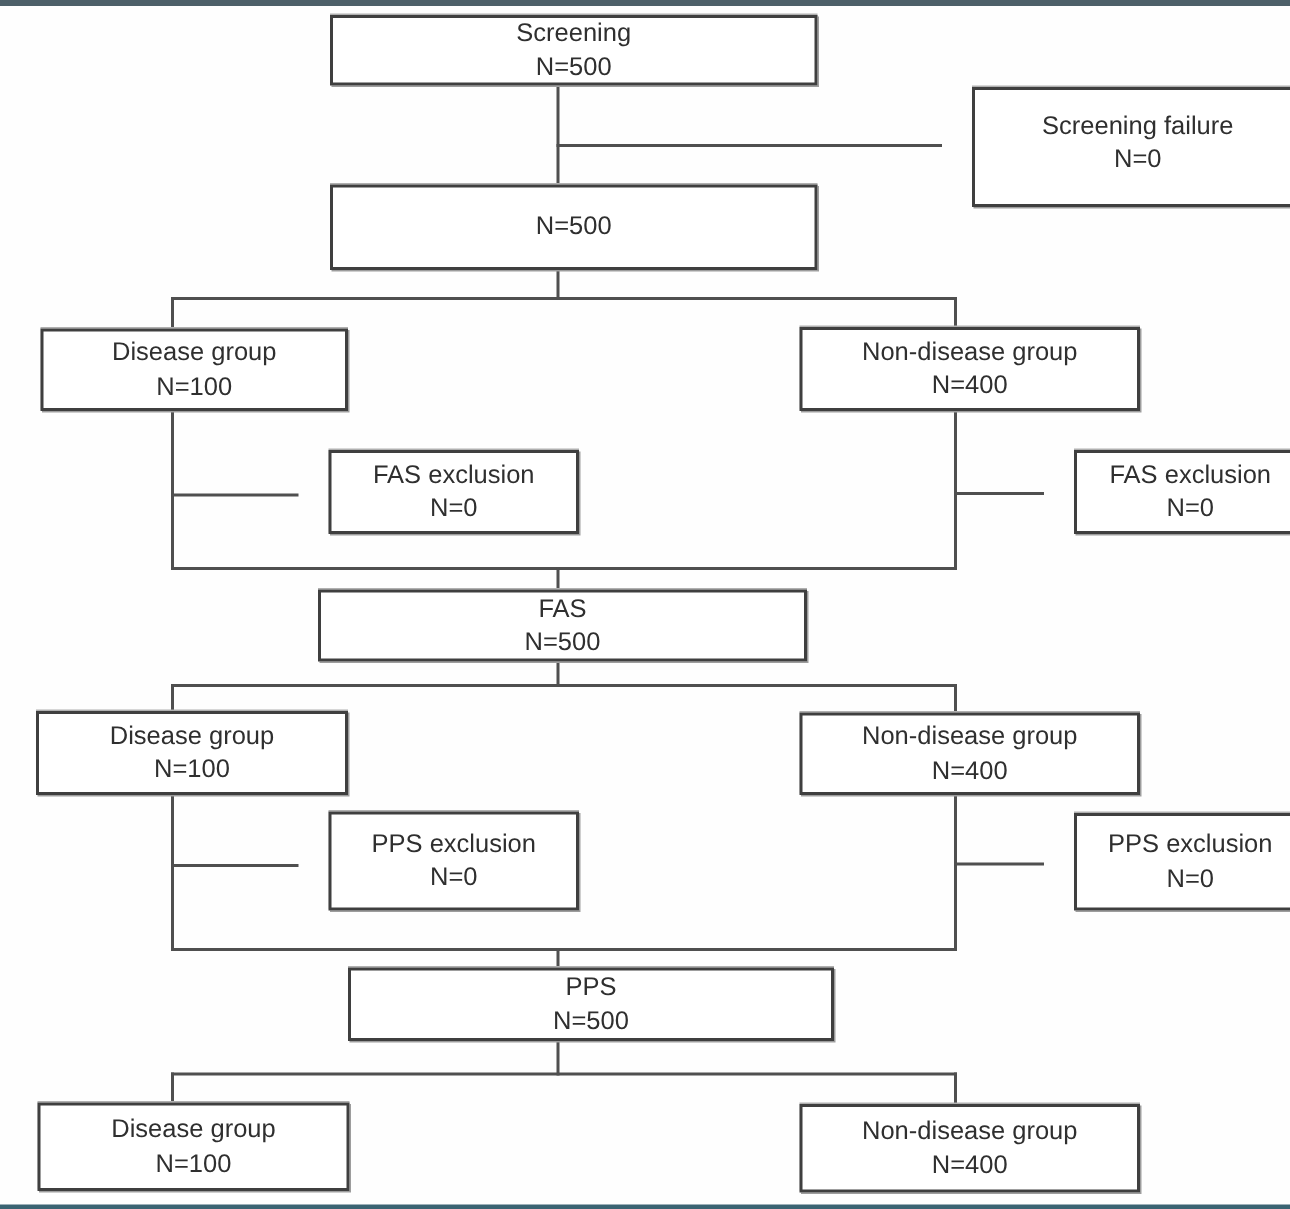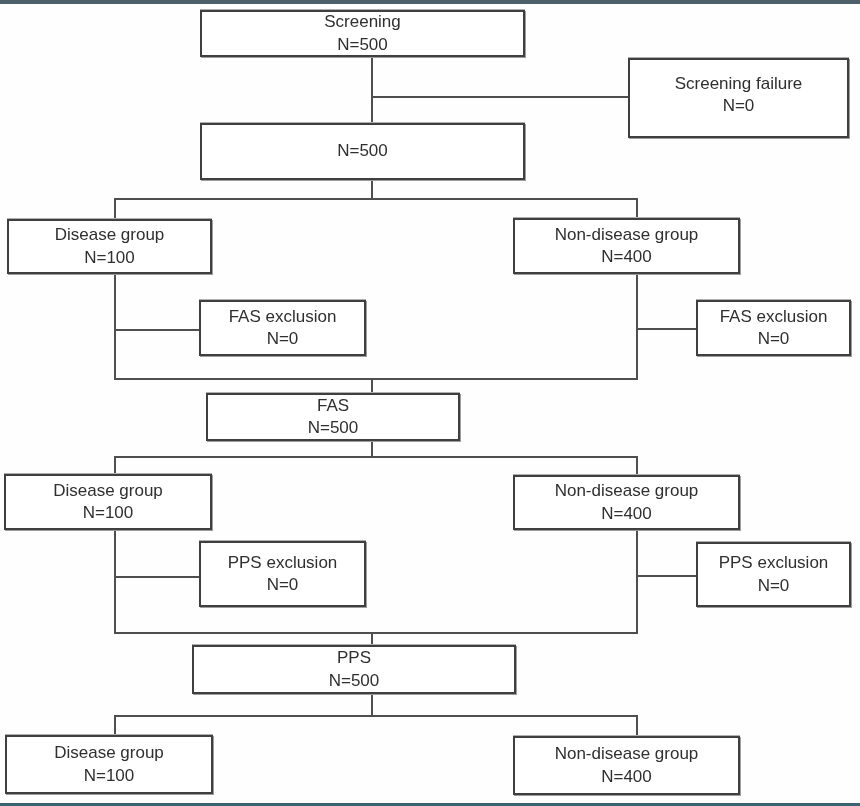--- a/index.html
+++ b/index.html
@@ -28,20 +28,21 @@
     background:#fff;
     border:2px solid var(--box-border);
     box-shadow:0 -1px 0 #b0b0b0, 1px 1px 0 #9d9d9d;
     display:flex;
     flex-direction:column;
     align-items:center;
     justify-content:center;
     text-align:center;
     font-size:17px;
     line-height:1.32;
+    margin-left:20px;
   }
   .box.text-high{justify-content:flex-start;padding-top:13px;}
   .lbl,.cnt{display:block;white-space:nowrap;}
   .hline{position:absolute;height:2px;background:var(--line);}
   .vline{position:absolute;width:2px;background:var(--line);}
 </style>
 </head>
 <body>
 
 <div class="canvas">
@@ -103,21 +104,21 @@
   <div class="box" style="left:199px;top:300px;width:167px;height:56px">
     <span class="lbl">FAS exclusion</span>
     <span class="cnt">N=0</span>
   </div>
 
   <div class="box" style="left:696px;top:300px;width:155px;height:56px">
     <span class="lbl">FAS exclusion</span>
     <span class="cnt">N=0</span>
   </div>
 
-  <div class="box" style="left:206px;top:393px;width:254px;height:48px">
+  <div class="box" style="left:192px;top:393px;width:326px;height:48px">
     <span class="lbl">FAS</span>
     <span class="cnt">N=500</span>
   </div>
 
   <div class="box" style="left:4px;top:474px;width:208px;height:56px">
     <span class="lbl">Disease group</span>
     <span class="cnt">N=100</span>
   </div>
 
   <div class="box" style="left:513px;top:475px;width:227px;height:55px">
@@ -128,21 +129,21 @@
   <div class="box" style="left:199px;top:541px;width:167px;height:66px">
     <span class="lbl">PPS exclusion</span>
     <span class="cnt">N=0</span>
   </div>
 
   <div class="box" style="left:696px;top:542px;width:155px;height:65px">
     <span class="lbl">PPS exclusion</span>
     <span class="cnt">N=0</span>
   </div>
 
-  <div class="box" style="left:192px;top:645px;width:324px;height:49px">
+  <div class="box" style="left:212px;top:645px;width:324px;height:49px">
     <span class="lbl">PPS</span>
     <span class="cnt">N=500</span>
   </div>
 
   <div class="box" style="left:5px;top:735px;width:208px;height:59px">
     <span class="lbl">Disease group</span>
     <span class="cnt">N=100</span>
   </div>
 
   <div class="box" style="left:513px;top:736px;width:227px;height:59px">

